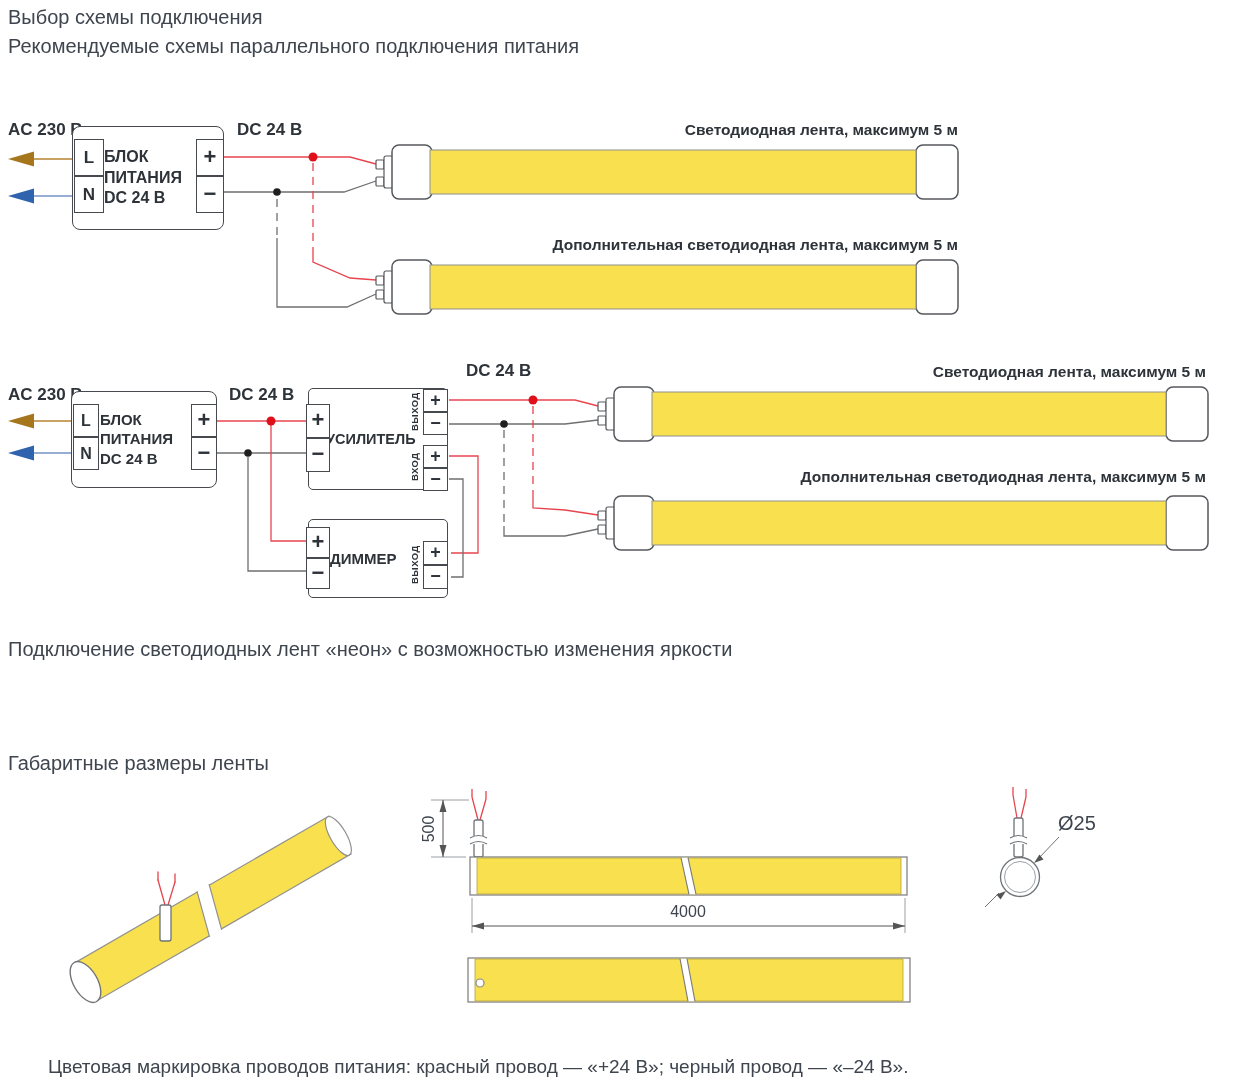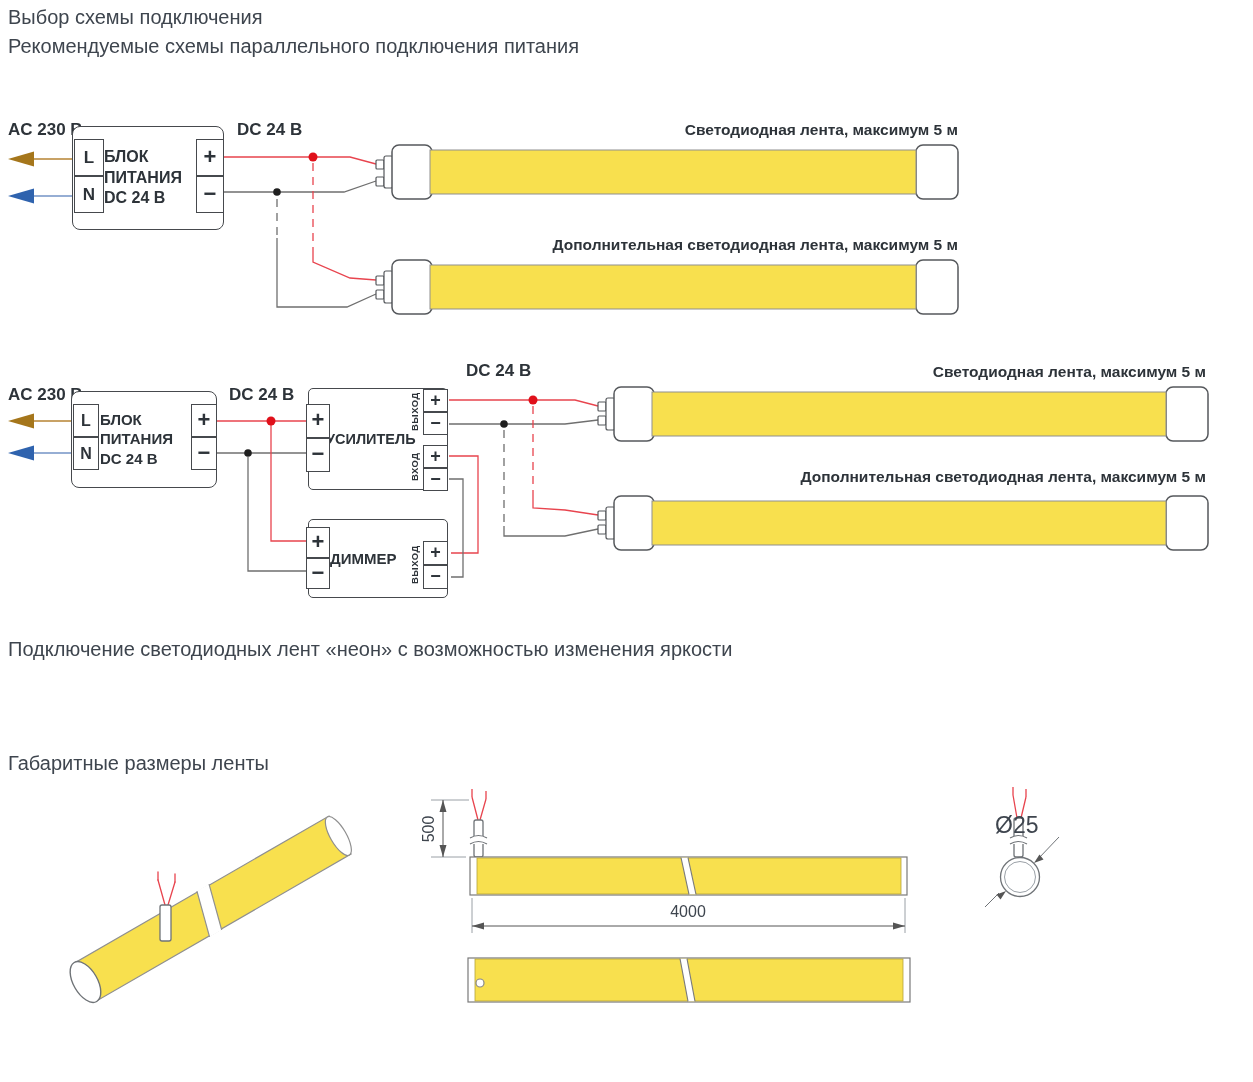--- a/index.html
+++ b/index.html
@@ -245,16 +245,17 @@
   <div class="abs ov cell sign-s" style="left:423px;top:565px;width:25px;height:24px;">−</div>
 
   <div class="abs ov slabel" style="left:706px;top:363px;width:500px;">Светодиодная лента, максимум 5 м</div>
   <div class="abs ov slabel" style="left:656px;top:468px;width:550px;">Дополнительная светодиодная лента, максимум 5 м</div>
 
   <div class="abs ov h" style="left:8px;top:638px;">Подключение светодиодных лент «неон» с возможностью изменения яркости</div>
   <div class="abs ov h" style="left:8px;top:752px;">Габаритные размеры ленты</div>
 
   <div class="abs ov dim" style="left:409px;top:820px;width:40px;transform:rotate(-90deg);">500</div>
   <div class="abs ov dim" style="left:658px;top:903px;width:60px;">4000</div>
-  <div class="abs ov dim" style="left:995px;top:812px;font-size:23px;">Ø25</div>
-
+  <div class="abs ov dim" style="left:1058px;top:812px;font-size:20px;">Ø25</div>
+
+  <div class="abs ov footer" style="left:48px;top:1056px;">Цветовая маркировка проводов питания: красный провод — «+24 В»; черный провод — «–24 В».</div>
 
 </div>
 
 </body></html>

